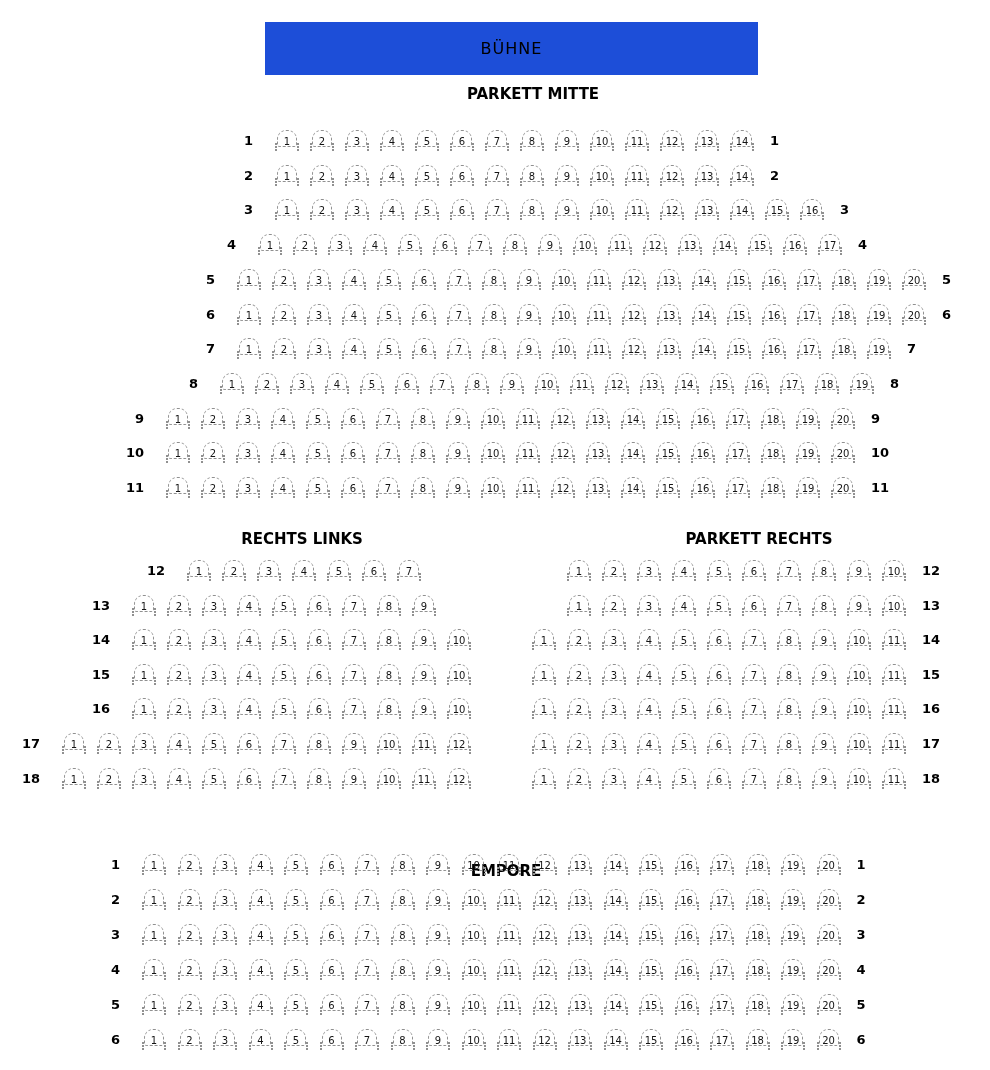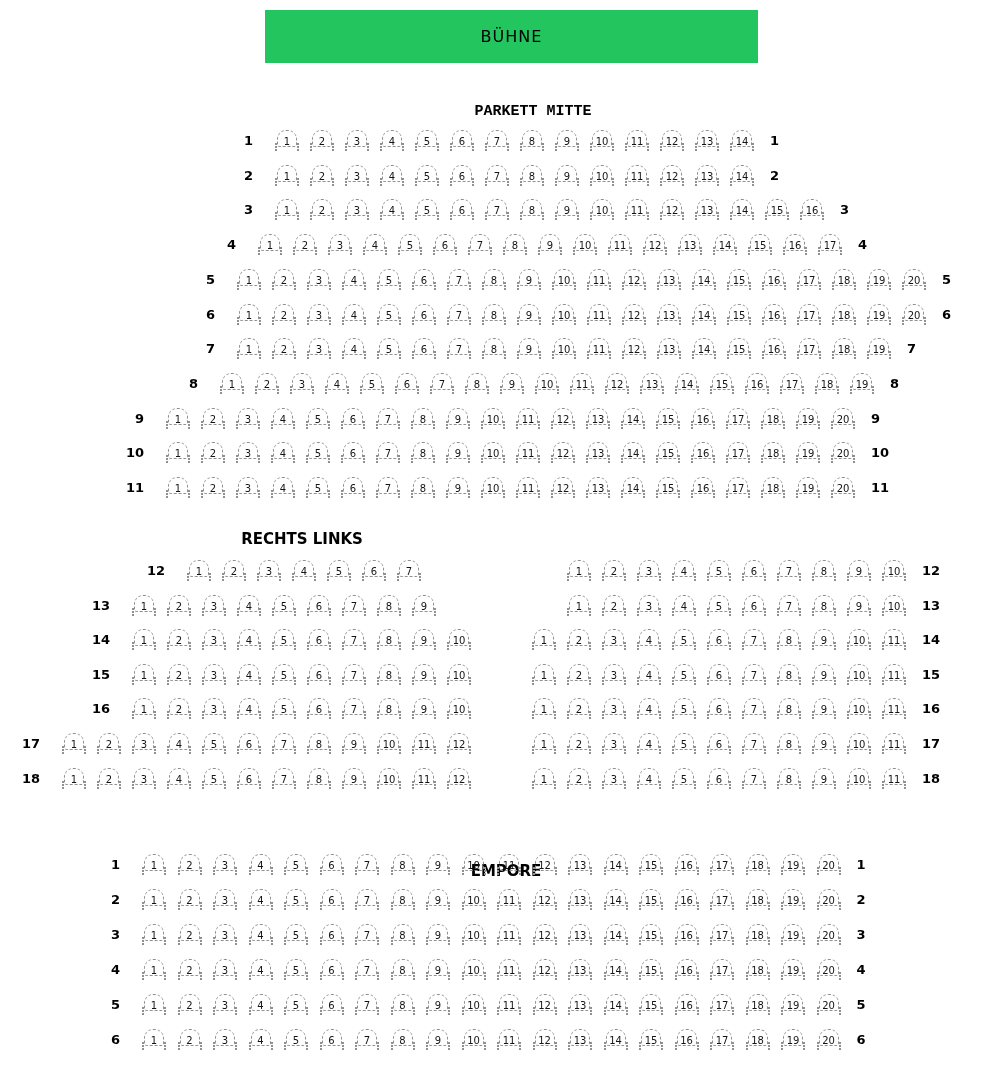--- a/index.html
+++ b/index.html
@@ -77,23 +77,23 @@
     font-size: 10px;
     line-height: 1;
     color: #141414;
     transform: translateY(1px);
   }
 </style>
 </head>
 <body>
 
 <div id="chart">
-  <div id="stage" class="stage" style="left: 265px; top: 10px; width: 493px; height: 53px; background: #22c55e;">BÜHNE</div>
+  <div id="stage" class="stage" style="left: 265px; top: 22px; width: 493px; height: 53px; background: #1d4ed8;">BÜHNE</div>
 
-<div class="section-title" style="left: 333px; top: 103px; font-family: Liberation Mono, monospace;">PARKETT MITTE</div>
+<div class="section-title" style="left: 333px; top: 85px;">PARKETT MITTE</div>
     <div class="seat-row" style="left: 275px; top: 130px;">
       <span class="row-label label-left">1</span>
       <span class="seat">
         <span class="n">1</span>
       </span>
       <span class="seat">
         <span class="n">2</span>
       </span>
       <span class="seat">
         <span class="n">3</span>
@@ -953,20 +953,21 @@
       <span class="seat">
         <span class="n">10</span>
       </span>
       <span class="seat">
         <span class="n">11</span>
       </span>
       <span class="seat">
         <span class="n">12</span>
       </span>
     </div>
+    <div class="section-title" style="left: 559px; top: 530px;">PARKETT RECHTS</div>
     <div class="seat-row" style="left: 567px; top: 560px;">
       <span class="seat">
         <span class="n">1</span>
       </span>
       <span class="seat">
         <span class="n">2</span>
       </span>
       <span class="seat">
         <span class="n">3</span>
       </span>

